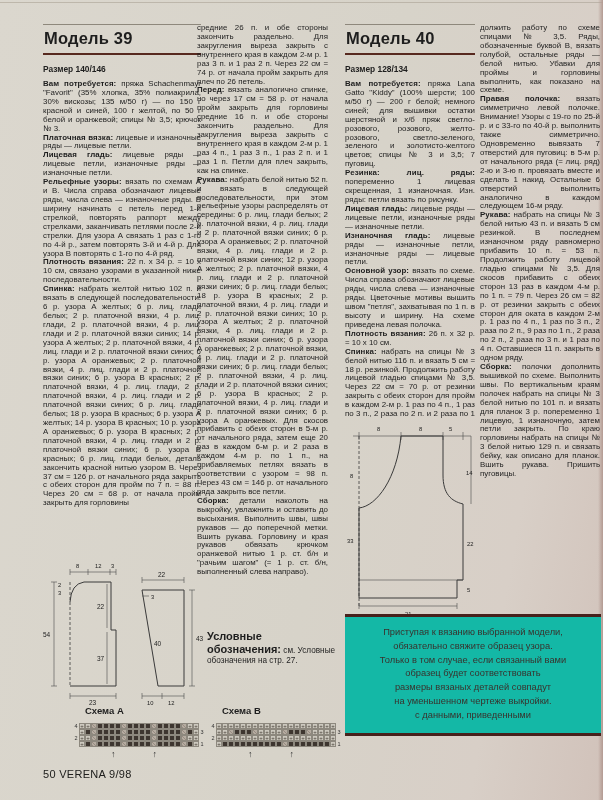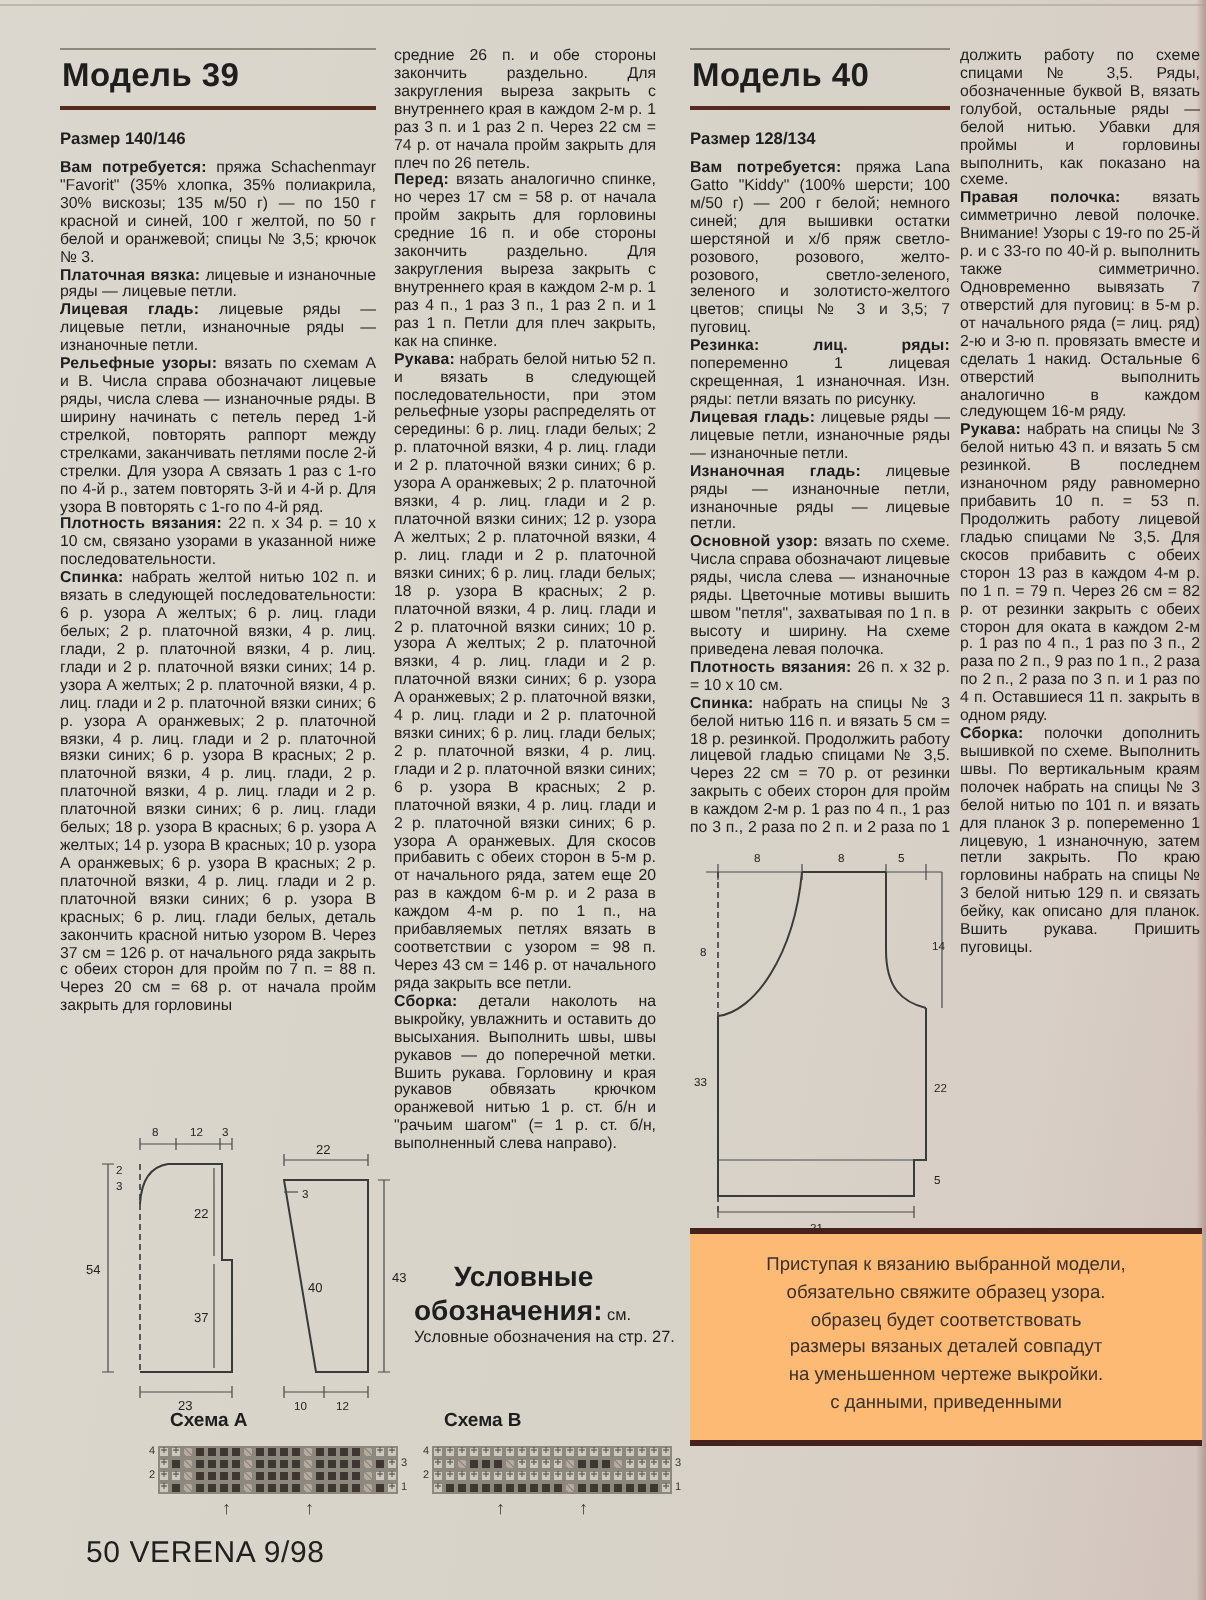--- a/index.html
+++ b/index.html
@@ -4,21 +4,21 @@
 <style>
   html,body{margin:0;padding:0;}
   body{
     width:603px;height:800px;position:relative;overflow:hidden;
     background:linear-gradient(100deg,#dbd7ce 0%,#d7d3c9 55%,#d8cfc7 82%,#d1c2ba 100%);
     font-family:"Liberation Sans",sans-serif;color:#1e1e1e;
   }
   .edge-right{position:absolute;right:0;top:0;width:5px;height:100%;background:linear-gradient(to right,rgba(160,120,110,0),#b39a92);}
   .edge-top{position:absolute;left:0;top:2px;width:100%;height:1px;background:#aaa294;opacity:.6;}
   .col{position:absolute;top:24px;overflow:hidden;}
-  #col1{left:30px;width:158px;height:532px;}
+  #col1{left:43px;width:158px;height:532px;}
   #col2{left:197px;width:131px;height:600px;}
   #col3{left:345px;width:130px;height:394px;}
   #col4{left:480px;width:120px;height:588px;}
   .model-title{
     font-size:16.5px;font-weight:bold;letter-spacing:.2px;margin:0 0 9px 0;
     border-top:1px solid #8e887c;border-bottom:2.5px solid #57291f;
     padding:4px 0 5px 1px;
   }
   .size{font-weight:bold;font-size:8.4px;margin:2px 0 6px 0;}
   .para{font-size:7.9px;line-height:1.13;text-align:justify;overflow-wrap:break-word;}
@@ -42,30 +42,30 @@
   .cell{width:6px;height:6px;box-sizing:border-box;border:.5px solid #8d887e;
         font-size:6px;line-height:5px;text-align:center;color:#4a443c;background:#ccc8be;}
   .cell.dark{background:#3e3630;}
   .cell.hatch{background:repeating-linear-gradient(45deg,#978b81 0 1px,#b5aca1 1px 2.5px);}
   .chart-arrows{display:flex;margin-top:3px;padding-left:6px;}
   .arr{font-size:9px;color:#333;line-height:9px;}
   .arr.a1{margin-left:32px;}
   .arr.a2{margin-left:37px;}
   
   #legend{position:absolute;left:207px;top:630px;width:131px;font-size:8.2px;line-height:1.2;}
-  #legend b{font-size:14px;margin-left:20px;}
+  #legend b{font-size:11px;}
   
   #note-box{
     position:absolute;left:345px;top:614px;width:256px;
     border-top:3px solid #47211c;border-bottom:3px solid #47211c;
-    background:#fdba74;padding:9px 2px 11px 2px;box-sizing:border-box;
+    background:#14b8a6;padding:9px 2px 11px 2px;box-sizing:border-box;
   }
   .note-line{font-size:9.3px;line-height:1.48;text-align:center;color:#39322d;}
   
-  #footer{position:absolute;left:43px;top:768px;font-size:15px;letter-spacing:.3px;color:#20201e;}
+  #footer{position:absolute;left:43px;top:768px;font-size:11px;letter-spacing:.3px;color:#20201e;}
 </style>
 </head>
 <body>
 
 <div class="edge-top"></div>
 <div class="edge-right"></div>
 
 <div class="col" id="col1">
   <div class="model-title">Модель 39</div>
   <div class="size">Размер 140/146</div>
@@ -378,19 +378,20 @@
     </div>
   <div class="chart-arrows">
     <span class="arr a1">↑</span>
     <span class="arr a2">↑</span>
   </div>
 </div>
 
 <div id="note-box">
     <div class="note-line">Приступая к вязанию выбранной модели,</div>
     <div class="note-line">обязательно свяжите образец узора.</div>
+    <div class="note-line">Только в том случае, если связанный вами</div>
     <div class="note-line">образец будет соответствовать</div>
     <div class="note-line">размеры вязаных деталей совпадут</div>
     <div class="note-line">на уменьшенном чертеже выкройки.</div>
     <div class="note-line">с данными, приведенными</div>
   </div>
 
 <div id="footer">50 VERENA 9/98</div>
 
 </body></html>

